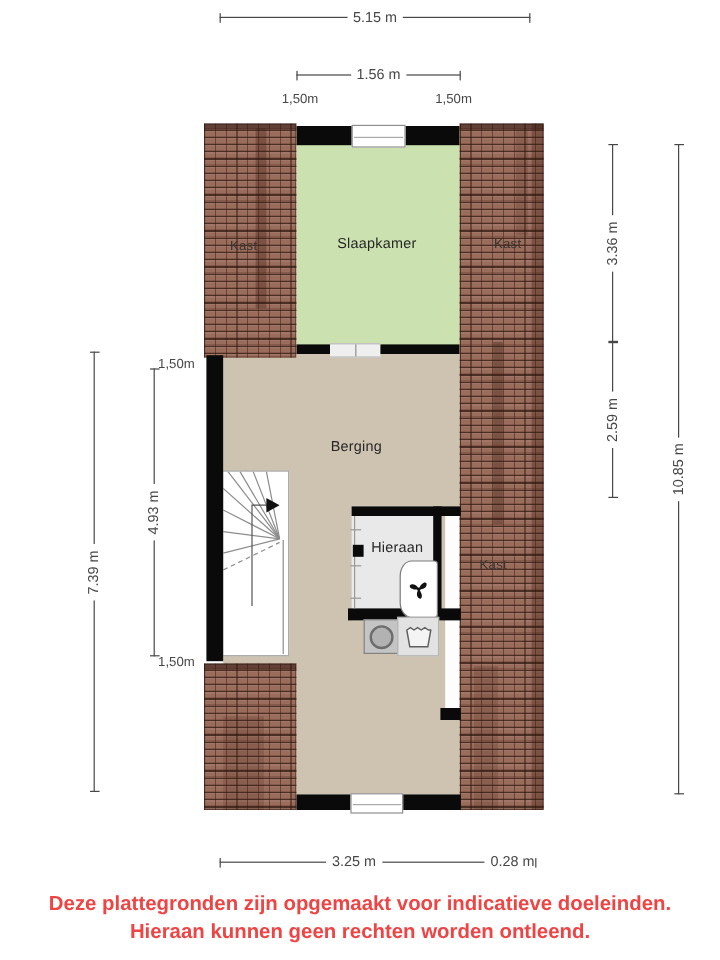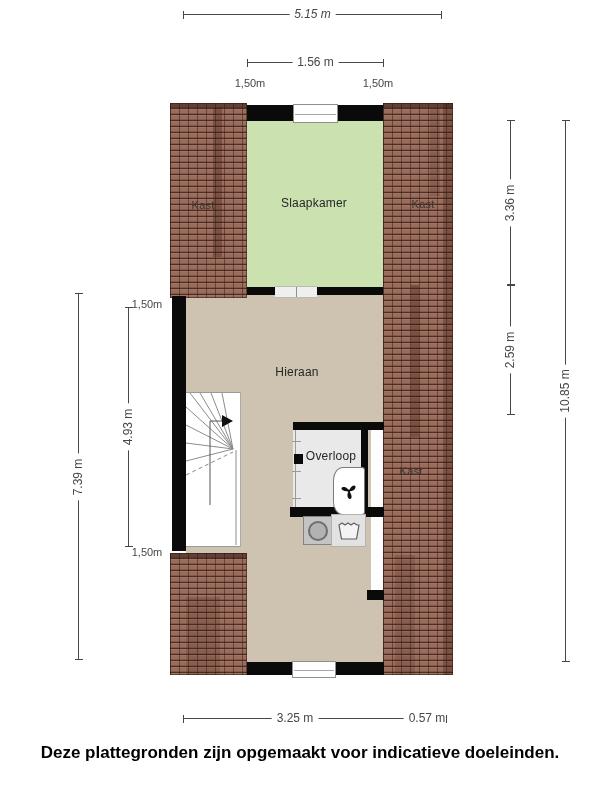--- a/index.html
+++ b/index.html
@@ -58,21 +58,21 @@
   .dim-h::before,.dim-h::after{content:"";position:absolute;top:-4px;width:1px;height:8px;background:var(--dim,#4a4a4a);}
   .dim-h::before{left:0;}.dim-h::after{right:0;}
   .dim-v{position:absolute;width:0;border-left:1px solid var(--dim,#4a4a4a);}
   .dim-v::before,.dim-v::after{content:"";position:absolute;left:-4px;width:8px;height:1px;background:var(--dim,#4a4a4a);}
   .dim-v::before{top:0;}.dim-v::after{bottom:0;}
   .dim-label{position:absolute;background:#fff;color:var(--dim,#4a4a4a);font-size:12px;white-space:nowrap;}
   .dim-h .dim-label{left:50%;top:-1px;transform:translate(-50%,-50%);padding:0 5px;}
   .dim-v .dim-label{left:-1px;top:50%;transform:translate(-50%,-50%) rotate(-90deg);padding:0 5px;}
   .dim-small{position:absolute;font-size:11px;color:var(--dim,#4a4a4a);transform:translate(-50%,-50%);white-space:nowrap;}
 
-  .footer{position:absolute;left:0;right:0;top:741px;text-align:center;font-weight:bold;font-size:17px;line-height:24px;color:#000000;}
+  .footer{position:absolute;left:0;right:0;top:741px;text-align:center;font-weight:bold;font-size:17px;line-height:24px;color:#ef4444;}
 </style>
 </head>
 <body>
 
 <div id="canvas">
 
   <div class="abs floor-landing" style="left:186px;top:295px;width:197px;height:367px;"></div>
   <div class="abs corridor" style="left:371px;top:425px;width:12px;height:165px;"></div>
 
   <div class="abs stairs" style="left:186px;top:392px;width:54px;height:153px;">
@@ -145,25 +145,25 @@
   </div>
   <div class="abs sink" style="left:331px;top:514px;width:33px;height:31px;">
     <svg width="22" height="20" viewBox="0 0 22 20">
       <path d="M1,4 L4,2 L7,4 L10,2 L13,4 L16,2 L19,4 L21,4 L18.5,18 L3.5,18 Z" fill="#f4f4f4" stroke="#5f5f5f" stroke-width="1.2" stroke-linejoin="round"></path>
     </svg>
   </div>
 
   <div class="room-label small" style="left:203px;top:205px;">Kast</div>
   <div class="room-label" style="left:314px;top:203px;">Slaapkamer</div>
   <div class="room-label small" style="left:423px;top:204px;">Kast</div>
-  <div class="room-label" style="left:297px;top:372px;">Hieraan</div>
-  <div class="room-label" style="left:331px;top:456px;">Overloop</div>
+  <div class="room-label" style="left:297px;top:372px;">Berging</div>
+  <div class="room-label" style="left:331px;top:456px;">Hieraan</div>
   <div class="room-label small" style="left:411px;top:471px;">Kast</div>
 
-  <div class="dim-h" style="left:183px;top:14px;width:259px;font-style:italic;">
+  <div class="dim-h" style="left:183px;top:14px;width:259px;">
     <span class="dim-label">5.15 m</span>
   </div>
   <div class="dim-h" style="left:247px;top:62px;width:137px;">
     <span class="dim-label">1.56 m</span>
   </div>
   <span class="dim-small" style="left:250px;top:83px;">1,50m</span>
   <span class="dim-small" style="left:378px;top:83px;">1,50m</span>
 
   <div class="dim-v" style="left:78px;top:293px;height:367px;">
     <span class="dim-label">7.39 m</span>
@@ -181,20 +181,21 @@
     <span class="dim-label">2.59 m</span>
   </div>
   <div class="dim-v" style="left:565px;top:120px;height:542px;">
     <span class="dim-label">10.85 m</span>
   </div>
 
   <div class="dim-h" style="left:183px;top:718px;width:224px;">
     <span class="dim-label">3.25 m</span>
   </div>
   <div class="dim-h" style="left:407px;top:718px;width:40px;">
-    <span class="dim-label">0.57 m</span>
+    <span class="dim-label">0.28 m</span>
   </div>
 
   <div class="footer">
     <div>Deze plattegronden zijn opgemaakt voor indicatieve doeleinden.</div>
+    <div>Hieraan kunnen geen rechten worden ontleend.</div>
   </div>
 
 </div>
 
 </body></html>

